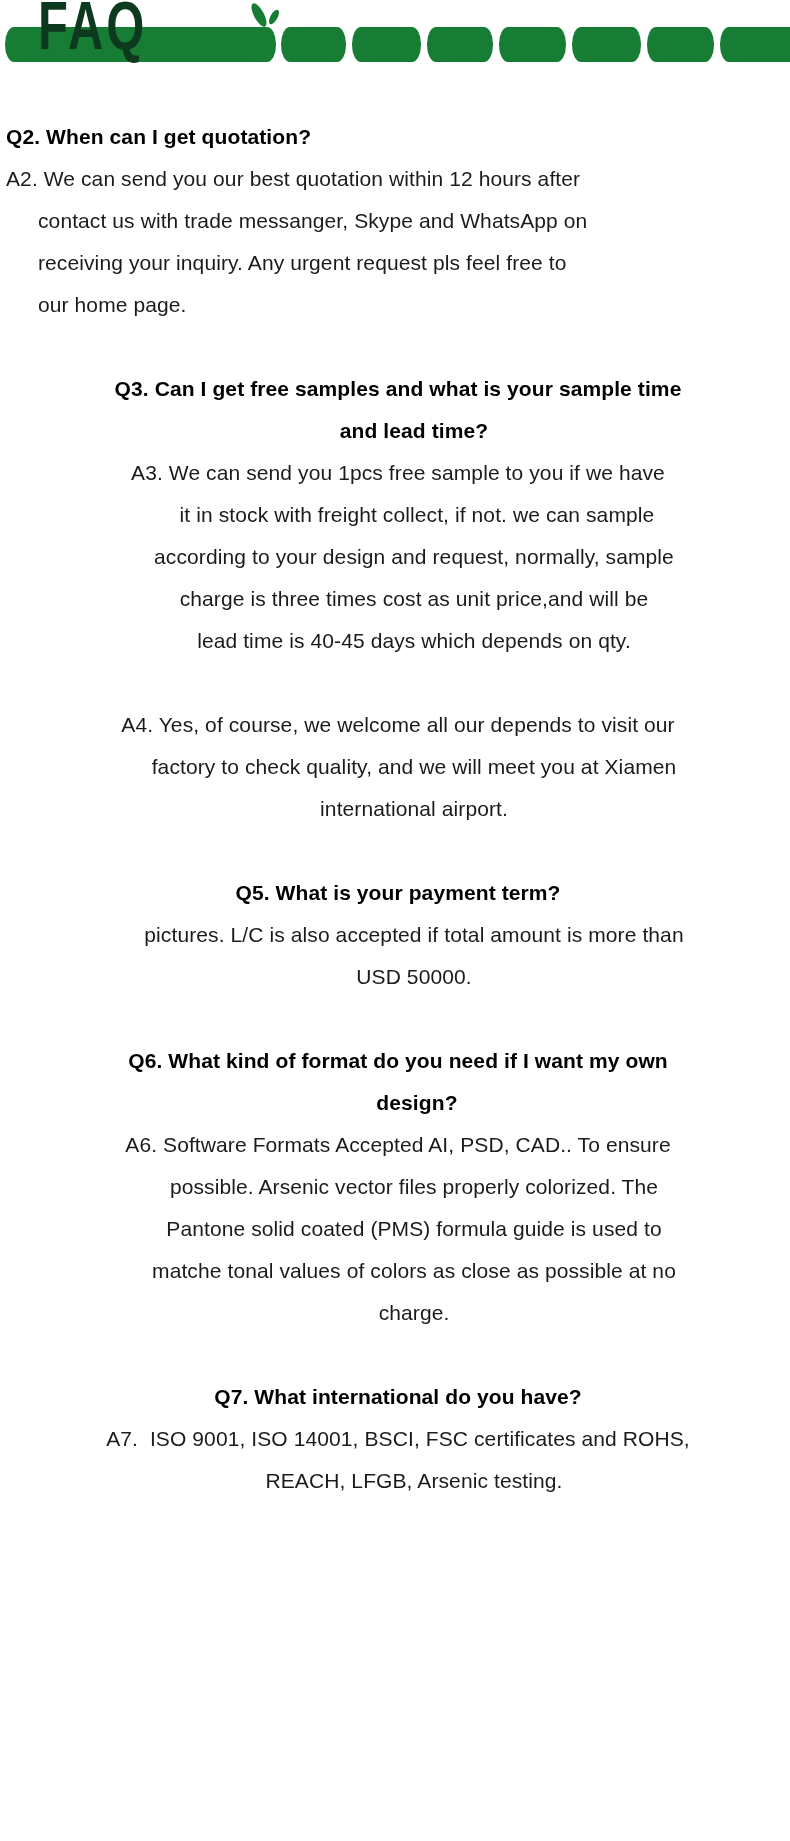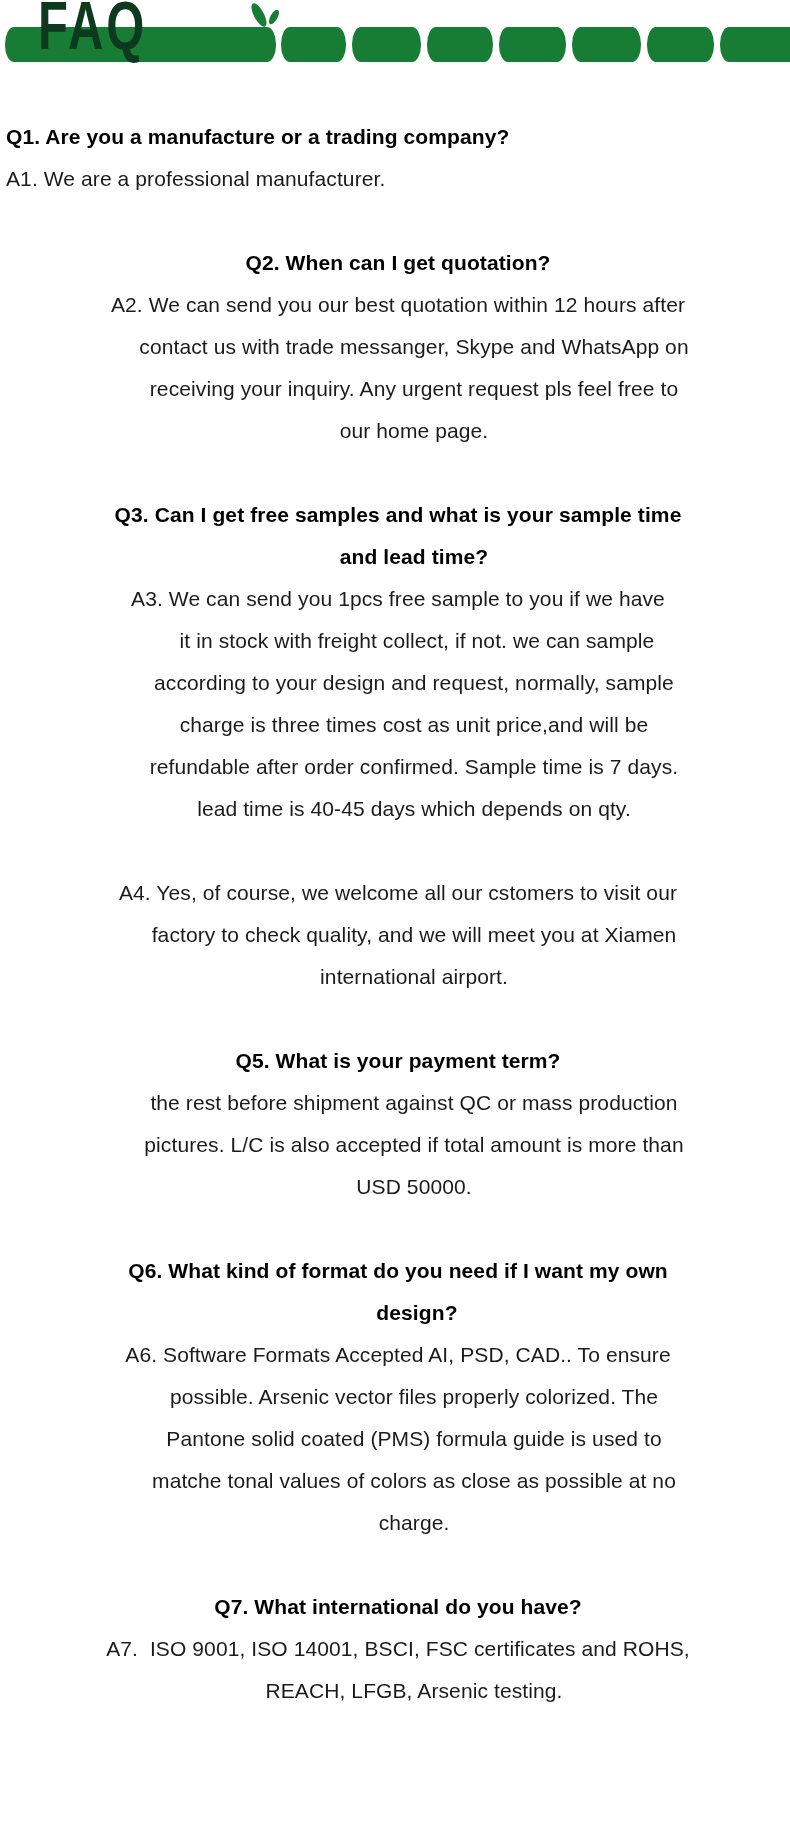--- a/index.html
+++ b/index.html
@@ -71,48 +71,42 @@
   <svg class="leaf-svg" style="left:246px;top:-26px;" width="40" height="30" viewBox="0 0 40 30">
     <ellipse cx="13" cy="14" rx="5" ry="13" fill="#177d35" transform="rotate(-28 13 14)"></ellipse>
     <ellipse cx="28" cy="16" rx="3.5" ry="8" fill="#177d35" transform="rotate(30 28 16)"></ellipse>
   </svg>
 
   <div class="faq-title">FAQ</div>
 </div>
 
 <main class="content">
     <section class="qa">
-      <div class="line q-line">Q1. Are you a manufacture or a trading company?</div>
-      <div class="line a-line">A1. We are a professional manufacturer.</div>
-    </section>
-    <section class="qa">
       <div class="line q-line">Q2. When can I get quotation?</div>
       <div class="line a-line">A2. We can send you our best quotation within 12 hours after</div>
       <div class="line a-line indent">contact us with trade messanger, Skype and WhatsApp on</div>
       <div class="line a-line indent">receiving your inquiry. Any urgent request pls feel free to</div>
       <div class="line a-line indent">our home page.</div>
     </section>
     <section class="qa">
       <div class="line q-line">Q3. Can I get free samples and what is your sample time</div>
       <div class="line q-line indent">and lead time?</div>
       <div class="line a-line">A3. We can send you 1pcs free sample to you if we have</div>
       <div class="line a-line indent"> it in stock with freight collect, if not. we can sample</div>
       <div class="line a-line indent">according to your design and request, normally, sample</div>
       <div class="line a-line indent">charge is three times cost as unit price,and will be</div>
-      <div class="line a-line indent">refundable after order confirmed. Sample time is 7 days.</div>
       <div class="line a-line indent">lead time is 40-45 days which depends on qty.</div>
     </section>
     <section class="qa">
-      <div class="line a-line">A4. Yes, of course, we welcome all our cstomers to visit our</div>
+      <div class="line a-line">A4. Yes, of course, we welcome all our depends to visit our</div>
       <div class="line a-line indent">factory to check quality, and we will meet you at Xiamen</div>
       <div class="line a-line indent">international airport.</div>
     </section>
     <section class="qa">
       <div class="line q-line">Q5. What is your payment term?</div>
-      <div class="line a-line indent">the rest before shipment against QC or mass production</div>
       <div class="line a-line indent">pictures. L/C is also accepted if total amount is more than</div>
       <div class="line a-line indent">USD 50000.</div>
     </section>
     <section class="qa">
       <div class="line q-line">Q6. What kind of format do you need if I want my own</div>
       <div class="line q-line indent"> design?</div>
       <div class="line a-line">A6. Software Formats Accepted AI, PSD, CAD.. To ensure</div>
       <div class="line a-line indent">possible. Arsenic vector files properly colorized. The</div>
       <div class="line a-line indent">Pantone solid coated (PMS) formula guide is used to</div>
       <div class="line a-line indent">matche tonal values of colors as close as possible at no</div>

